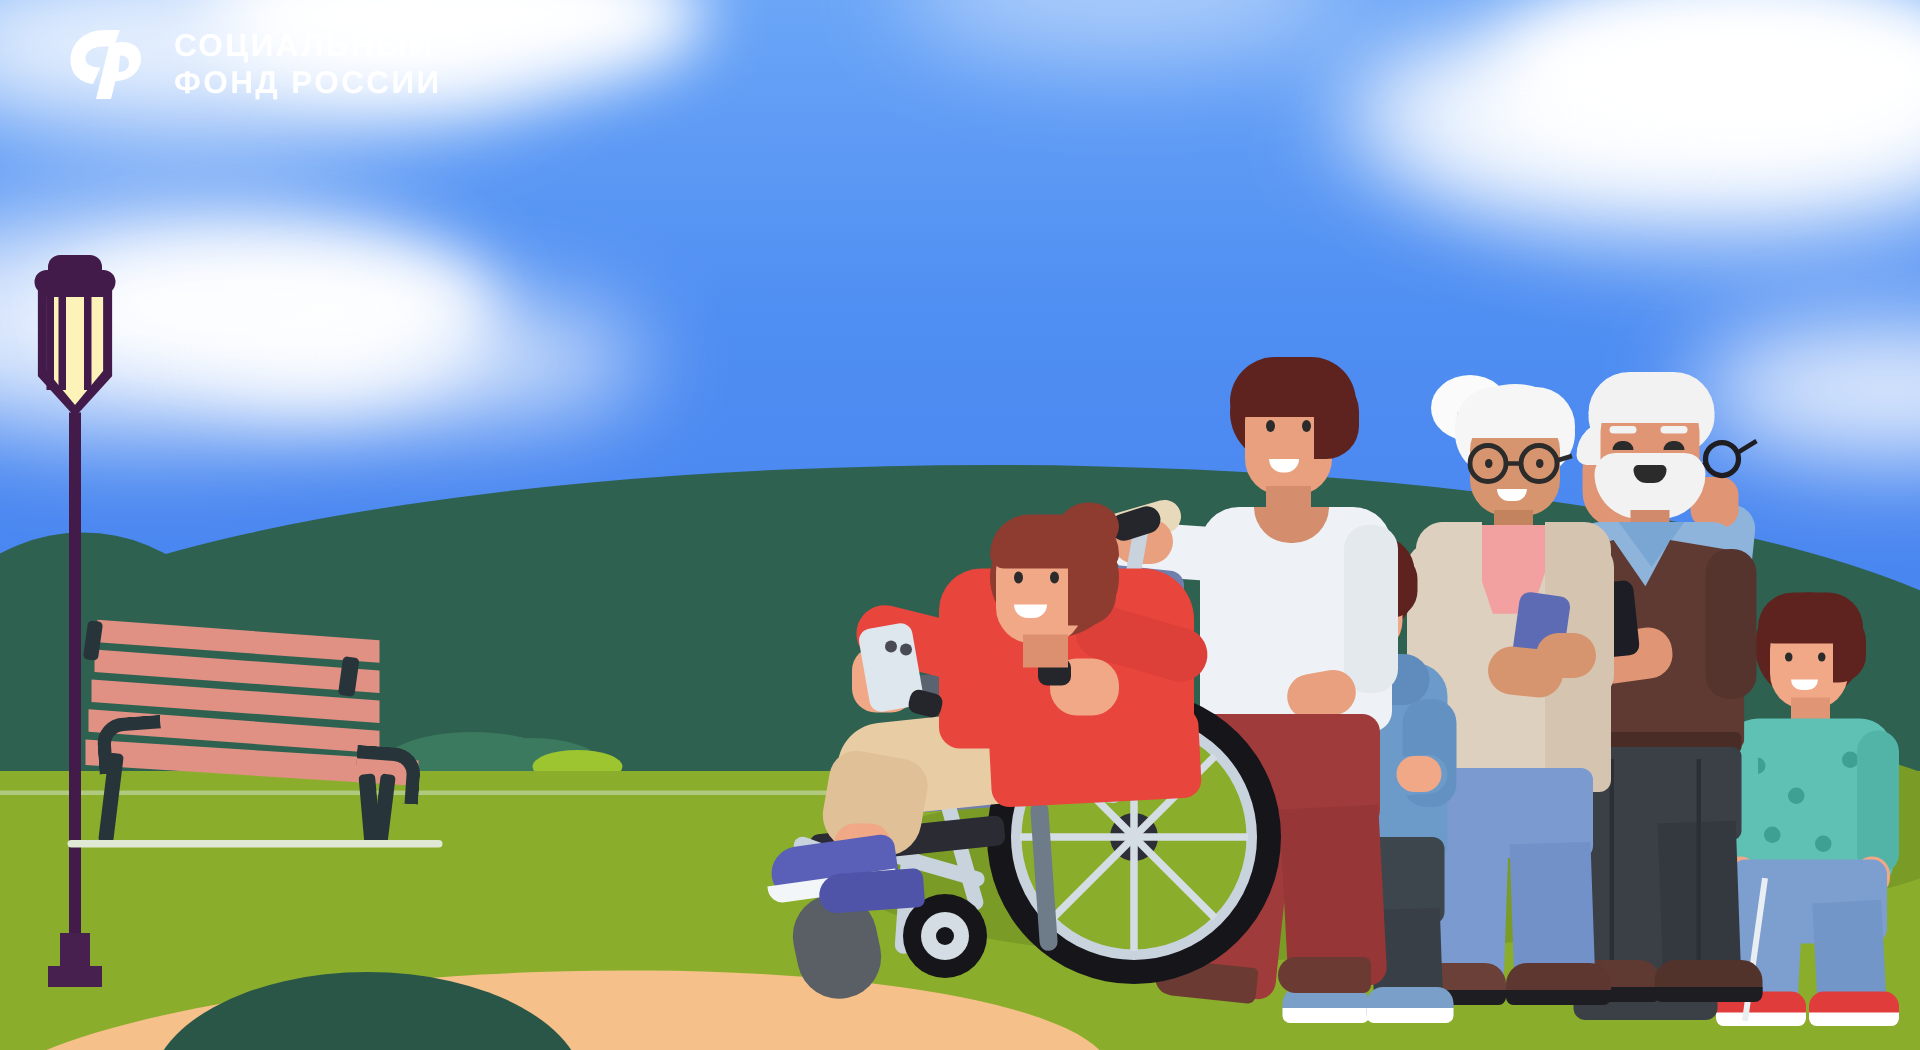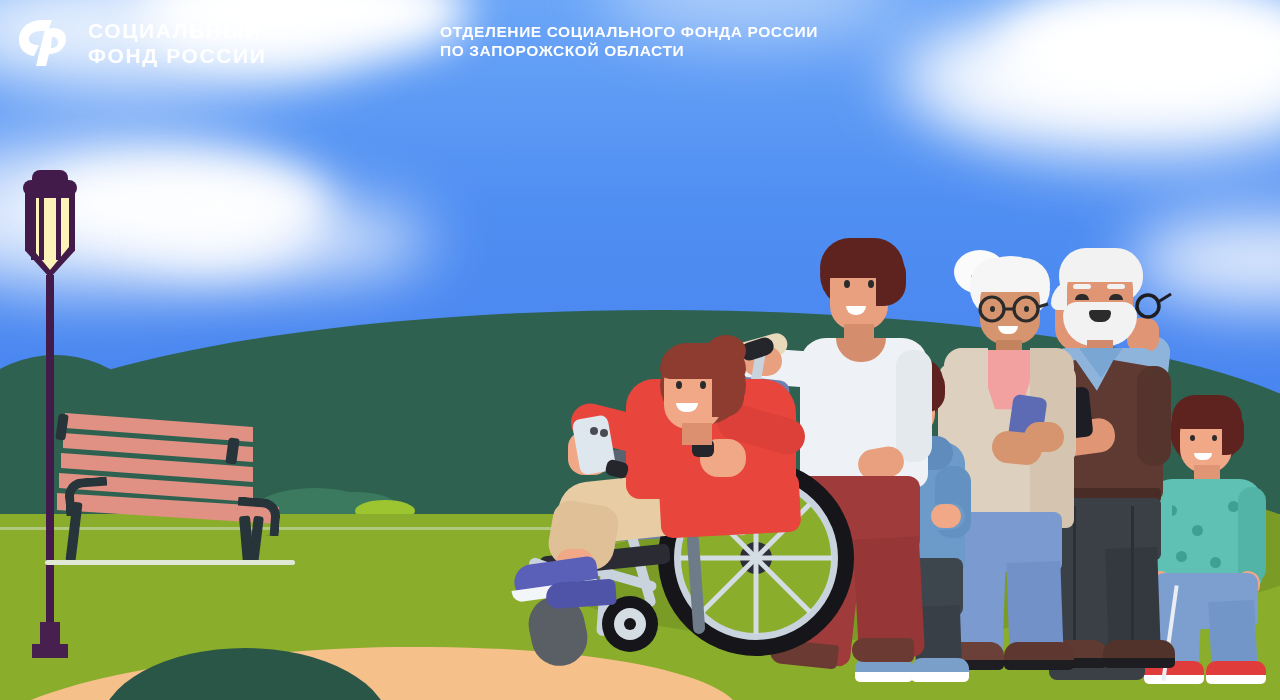--- a/index.html
+++ b/index.html
@@ -69,21 +69,21 @@
   .bench-arm{position:absolute;border:9px solid #27343a;border-bottom:none;border-right:none;background:transparent;}
   .bench-shadow{position:absolute;left:-10px;top:142px;width:250px;height:5px;background:#dfe9d6;border-radius:3px;}
 
   
   .fig{position:absolute;}
   .sh{position:absolute;}            
   .rr{border-radius:50%;}
   .r20{border-radius:20px;}
 
   
-  #logo-block{position:absolute;left:12px;top:14px;display:flex;align-items:center;gap:14px;}
+  #logo-block{position:absolute;left:40px;top:14px;display:flex;align-items:center;gap:14px;}
   #logo-mark{width:62px;height:58px;}
   #logo-text{
     color:#ffffff;font-weight:700;font-size:21px;line-height:25px;letter-spacing:1.6px;
     text-transform:uppercase;white-space:pre-line;
   }
   #org-line{
     position:absolute;left:440px;top:22px;width:520px;
     color:#ffffff;font-weight:700;font-size:15.5px;line-height:19px;letter-spacing:.6px;
     text-transform:uppercase;white-space:pre-line;
   }
@@ -399,17 +399,15 @@
 
   <div id="logo-block">
     <svg id="logo-mark" viewBox="0 0 62 58">
       <path d="M30 6 C16 6 7 15 7 26 C7 35 13 41 22 42 L27 31 C21 31 17 29 17 25 C17 20 22 17 30 17 L36 17 L40 6 Z" fill="#ffffff"></path>
       <path d="M33 15 L24 52 L34 52 L37 40 C46 40 54 34 54 25 C54 18 49 14 41 14 Z M40 23 C44 23 46 25 46 28 C46 32 43 34 39 34 Z" fill="#ffffff"></path>
     </svg>
     <div id="logo-text">СОЦИАЛЬНЫЙ
 ФОНД РОССИИ</div>
   </div>
 
-  <div id="org-line">ОТДЕЛЕНИЕ СОЦИАЛЬНОГО ФОНДА РОССИИ
-ПО ЗАПОРОЖСКОЙ ОБЛАСТИ</div>
 
 
 </div>
 
 </body></html>

